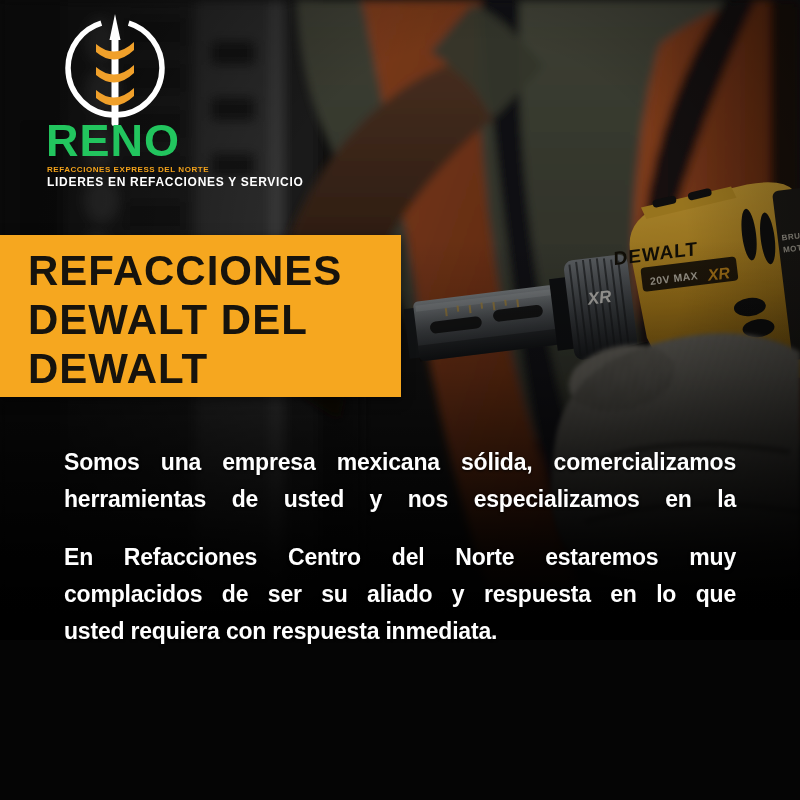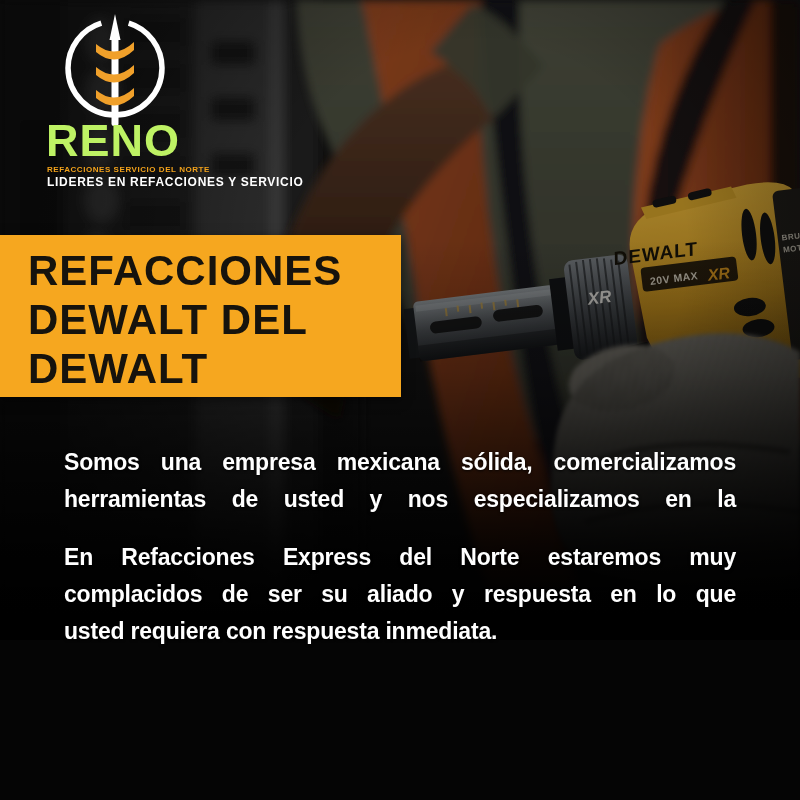--- a/index.html
+++ b/index.html
@@ -7,21 +7,21 @@
     position:relative;width:800px;height:800px;overflow:hidden;
     background:#050505;font-family:"Liberation Sans",sans-serif;
   }
   
   .photo{position:absolute;left:0;top:0;width:800px;height:640px;}
   
   .logo{position:absolute;left:0;top:0;width:250px;height:210px;}
   .logo .emblem{position:absolute;left:0;top:0;}
   .logo .wordmark{
     position:absolute;left:46px;top:118px;
-    font-size:45px;line-height:45px;font-weight:700;color:#bef264;
+    font-size:45px;line-height:45px;font-weight:700;color:#22c55e;
     letter-spacing:1px;
   }
   .logo .tag1{
     position:absolute;left:47px;top:165px;
     font-size:8px;font-weight:700;color:#F2A21B;letter-spacing:.55px;white-space:nowrap;
   }
   .logo .tag2{
     position:absolute;left:47px;top:175px;
     font-size:12px;font-weight:700;color:#ffffff;letter-spacing:.7px;white-space:nowrap;
   }
@@ -210,35 +210,35 @@
       <circle cx="115" cy="68" r="47" fill="none" stroke="#ffffff" stroke-width="5.5" pathLength="360" stroke-dasharray="253 34 73"></circle>
       <g>
         <polygon points="115,14 120.5,40 109.5,40" fill="#ffffff"></polygon>
         <rect x="111.5" y="36" width="7" height="90" rx="2.5" fill="#ffffff"></rect>
         <path d="M96,44 Q115,60 134,42 L134,50 Q115,68 96,52 Z" fill="#F0A02A"></path>
         <path d="M96,67 Q115,83 134,65 L134,73 Q115,91 96,75 Z" fill="#F0A02A"></path>
         <path d="M96,90 Q115,106 134,88 L134,96 Q115,114 96,98 Z" fill="#F0A02A"></path>
       </g>
     </svg>
     <div class="wordmark">RENO</div>
-    <div class="tag1">REFACCIONES SERVICIO DEL NORTE</div>
+    <div class="tag1">REFACCIONES EXPRESS DEL NORTE</div>
     <div class="tag2">LIDERES EN REFACCIONES Y SERVICIO</div>
   </div>
 
   <div class="banner">
     <div class="bline">REFACCIONES</div>
     <div class="bline">DEWALT DEL</div>
     <div class="bline">DEWALT</div>
   </div>
 
   <div class="copy">
     <div class="para">
       <div class="tline jl">Somos una empresa mexicana sólida, comercializamos</div>
       <div class="tline jl">herramientas de usted y nos especializamos en la</div>
     </div>
     <div class="para">
-      <div class="tline jl">En Refacciones Express del Norte estaremos muy</div>
+      <div class="tline jl">En Refacciones Centro del Norte estaremos muy</div>
       <div class="tline jl">complacidos de ser su aliado y respuesta en lo que</div>
       <div class="tline ll">usted requiera con respuesta inmediata.</div>
     </div>
   </div>
 
 </div>
 
 </body></html>

